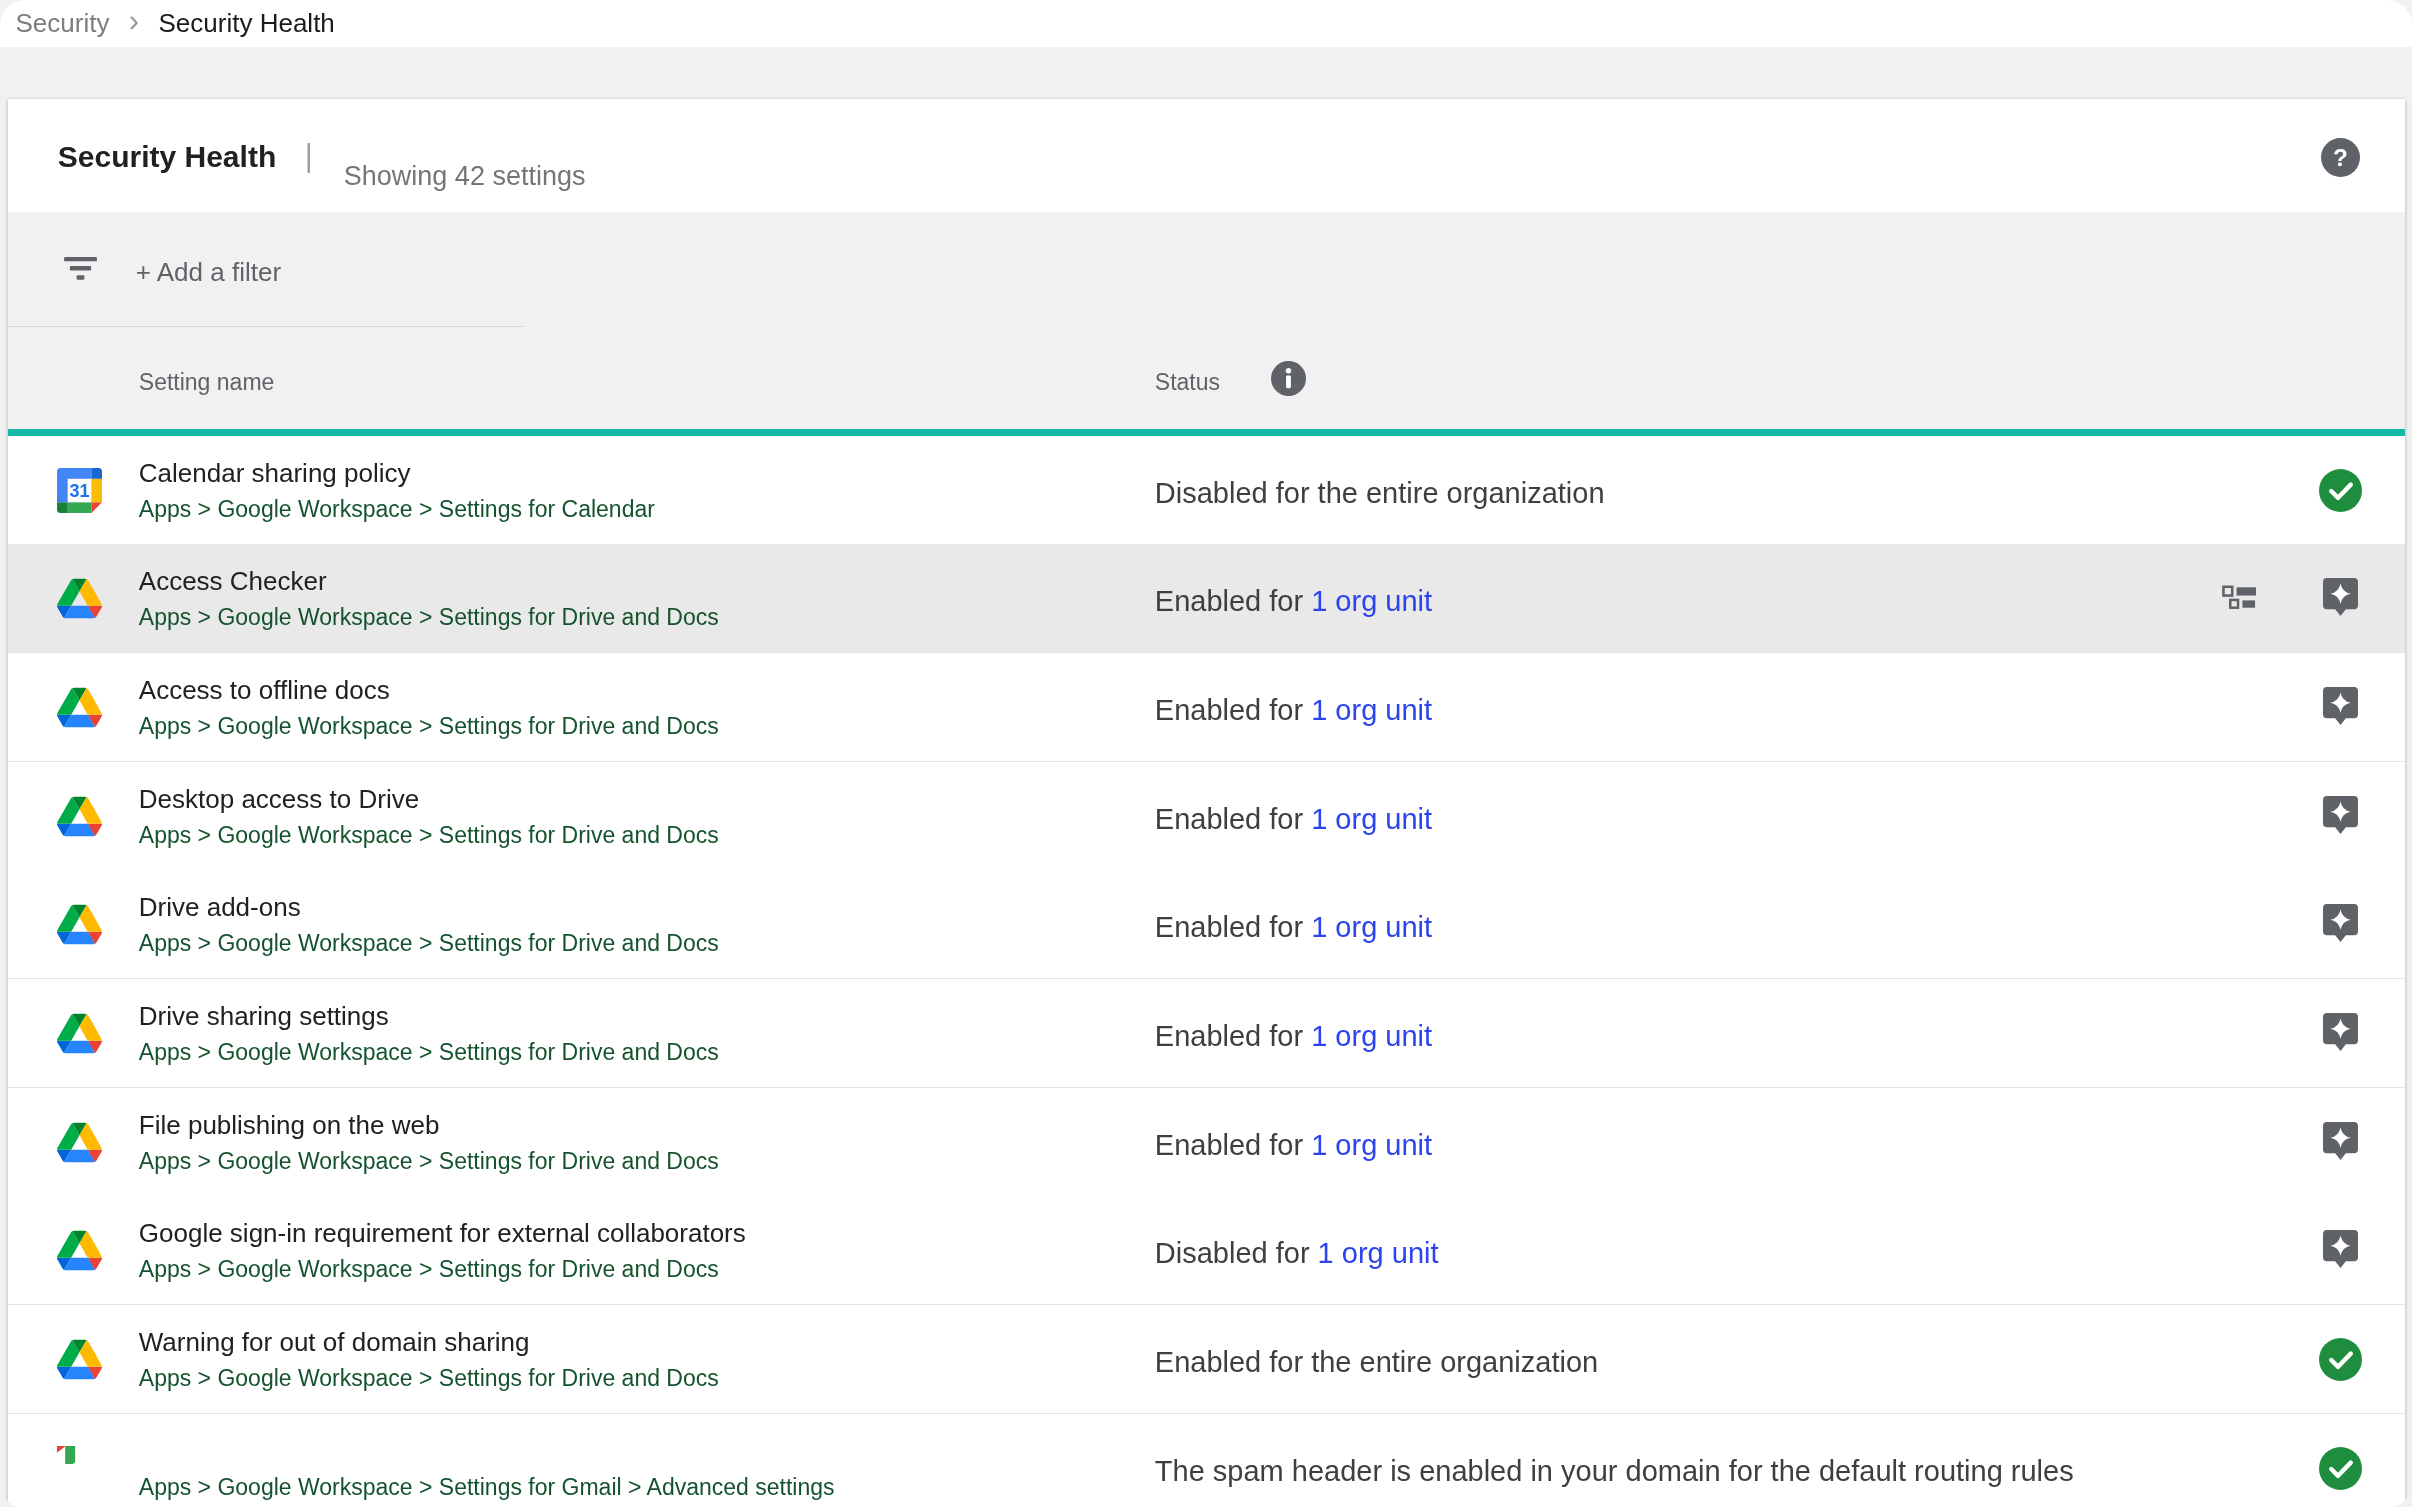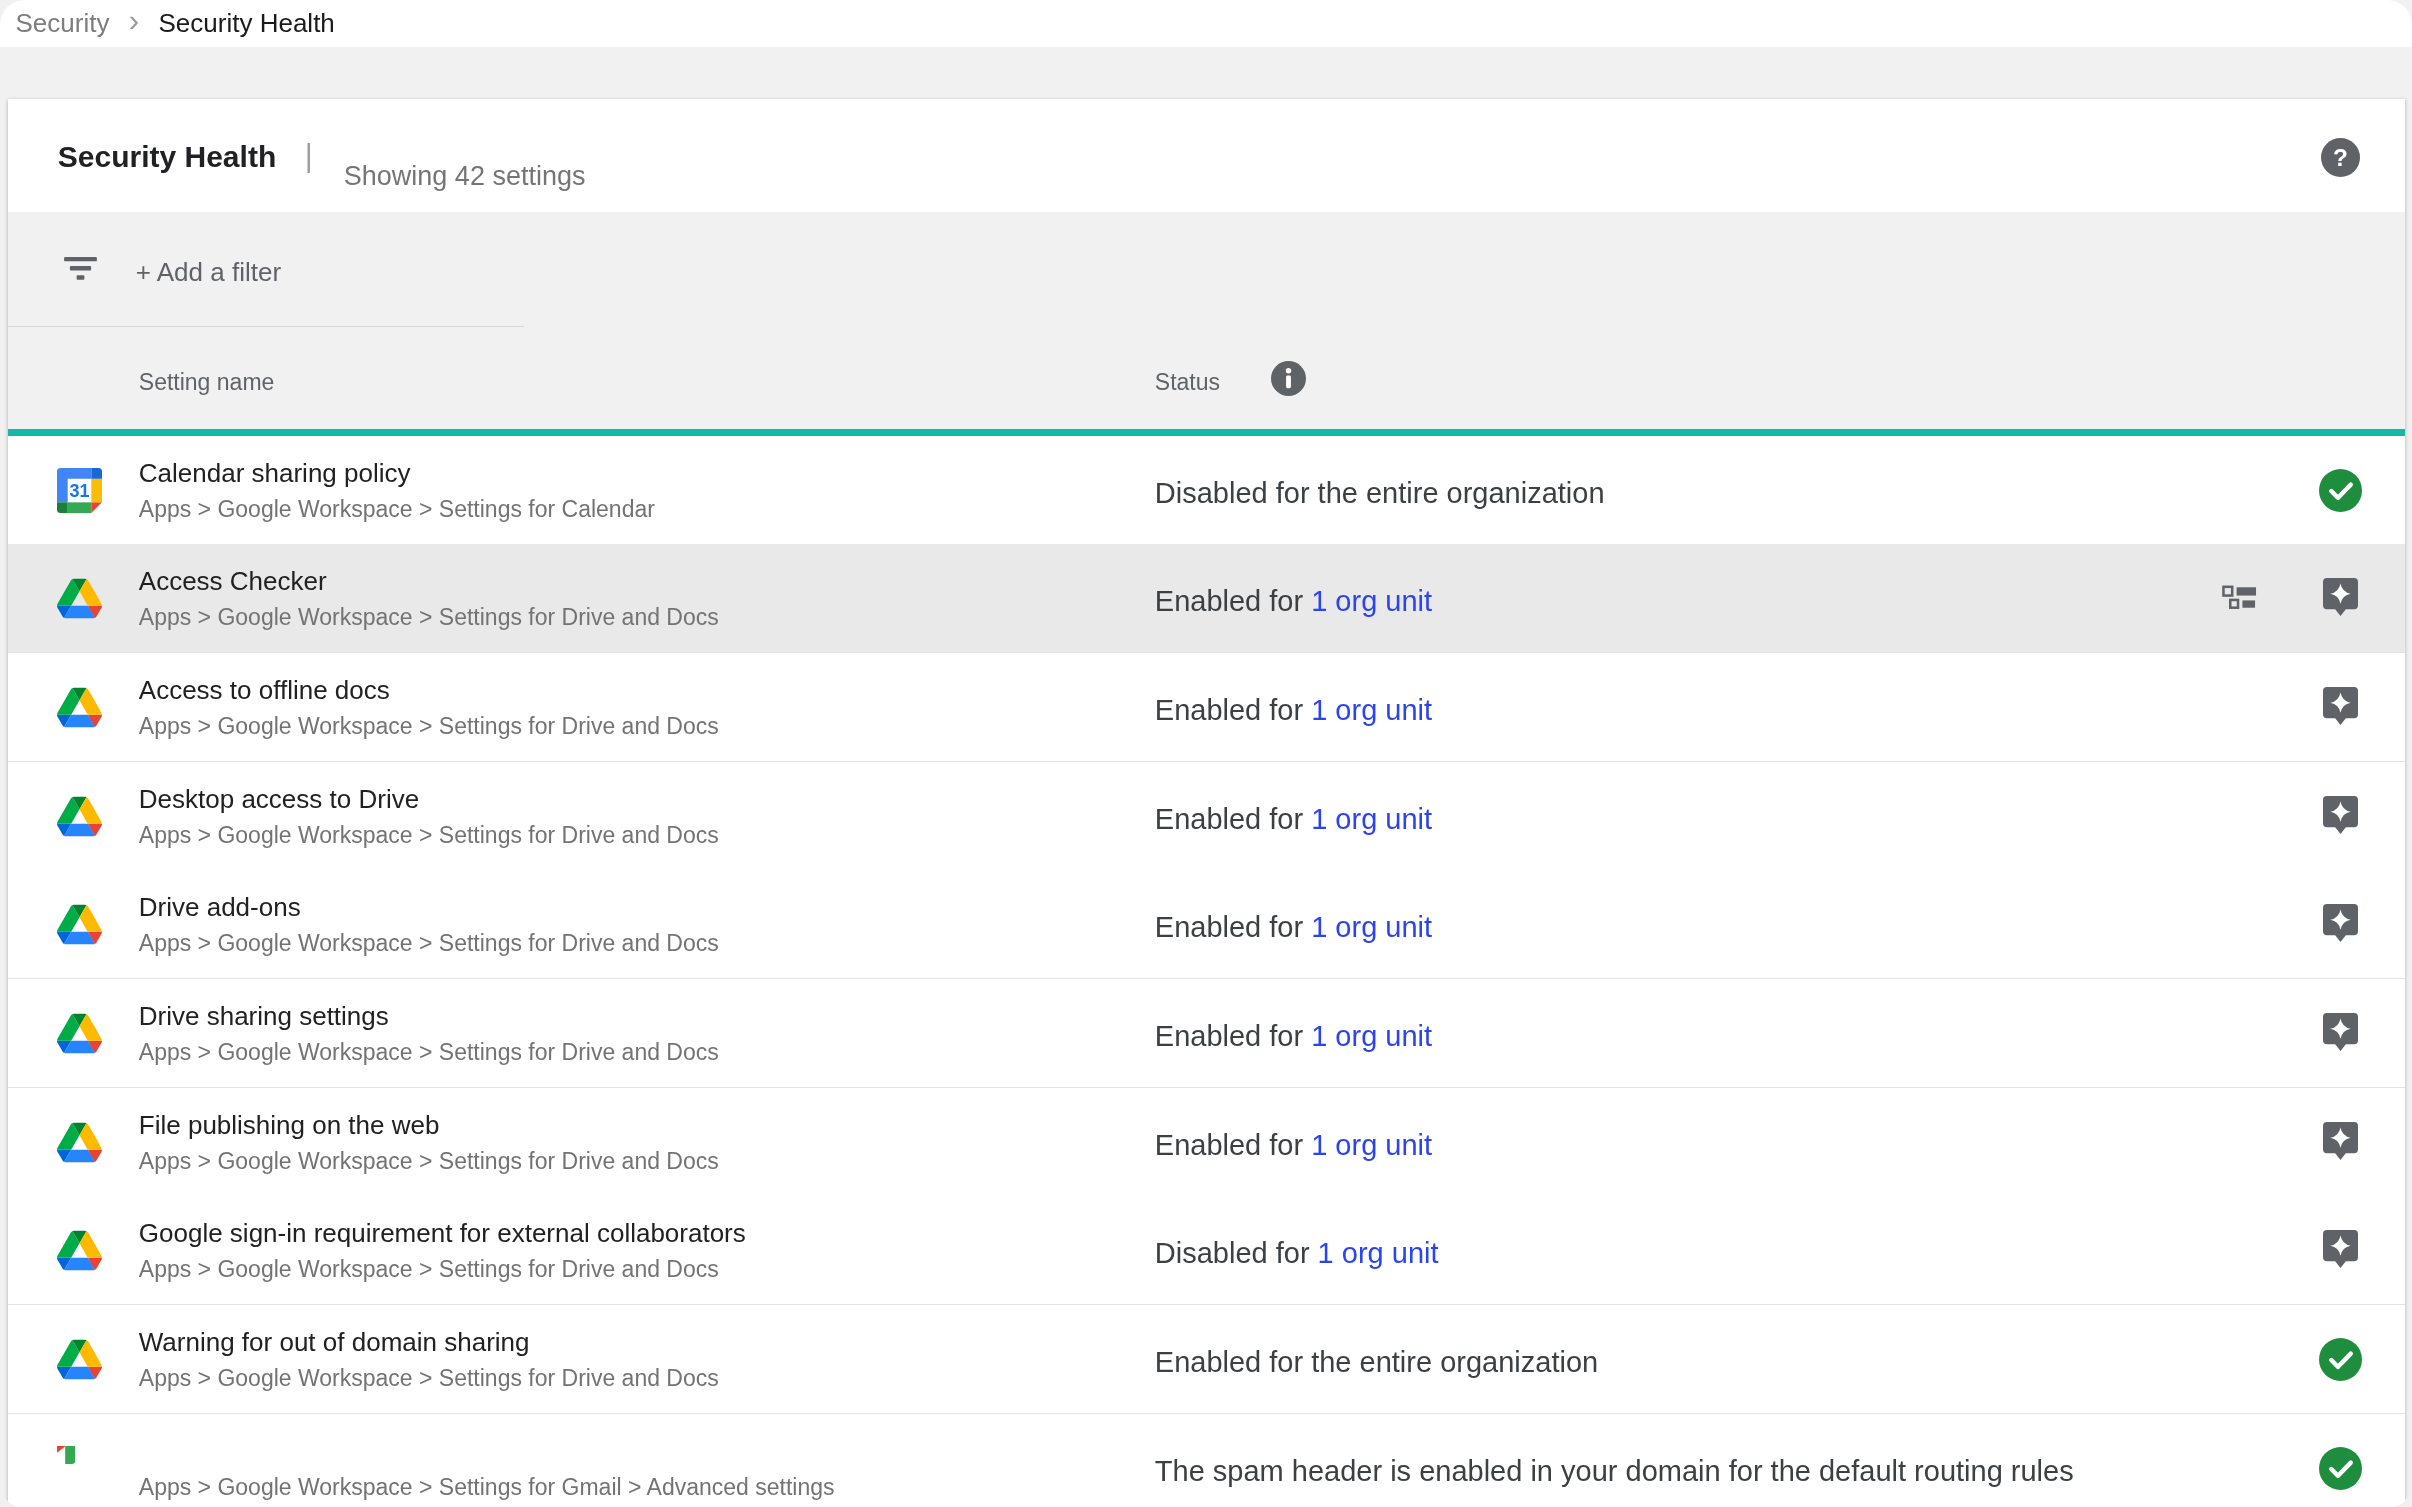--- a/index.html
+++ b/index.html
@@ -34,21 +34,21 @@
   .col-status{left:1147px;top:157px;}
   .info-icon{position:absolute;left:1263px;top:149px;width:35px;height:35px;cursor:pointer;}
 
   
   .row{position:absolute;left:0;right:0;height:109px;background:#ffffff;
        border-bottom:1px solid #e3e3e3;box-sizing:border-box;cursor:pointer;}
   .row.highlighted{background:#e9e9e9;}
   .row-icon{position:absolute;left:49px;top:32px;width:45px;height:45px;}
   .row-icon svg{width:45px;height:45px;display:block;}
   .row-name{position:absolute;left:131px;top:22px;font-size:26px;color:#212121;white-space:nowrap;}
-  .row-path{position:absolute;left:131px;top:60px;font-size:23px;color:#737373;white-space:nowrap;}
+  .row-path{position:absolute;left:131px;top:60px;font-size:23px;color:#14532d;white-space:nowrap;}
   .row-status{position:absolute;left:1147px;top:41px;font-size:29px;color:#3c4043;white-space:nowrap;text-align:right;}
   .status-link{color:#2b44ee;cursor:pointer;}
   .org-icon{position:absolute;left:2214px;top:39px;width:35px;height:29px;}
   .trail-check{position:absolute;left:2311px;top:33px;width:43px;height:43px;}
   .trail-badge{position:absolute;left:2315px;top:34px;width:35px;height:41px;cursor:pointer;}
 </style>
 </head>
 <body>
 
 <svg width="0" height="0" style="position:absolute" aria-hidden="true">

